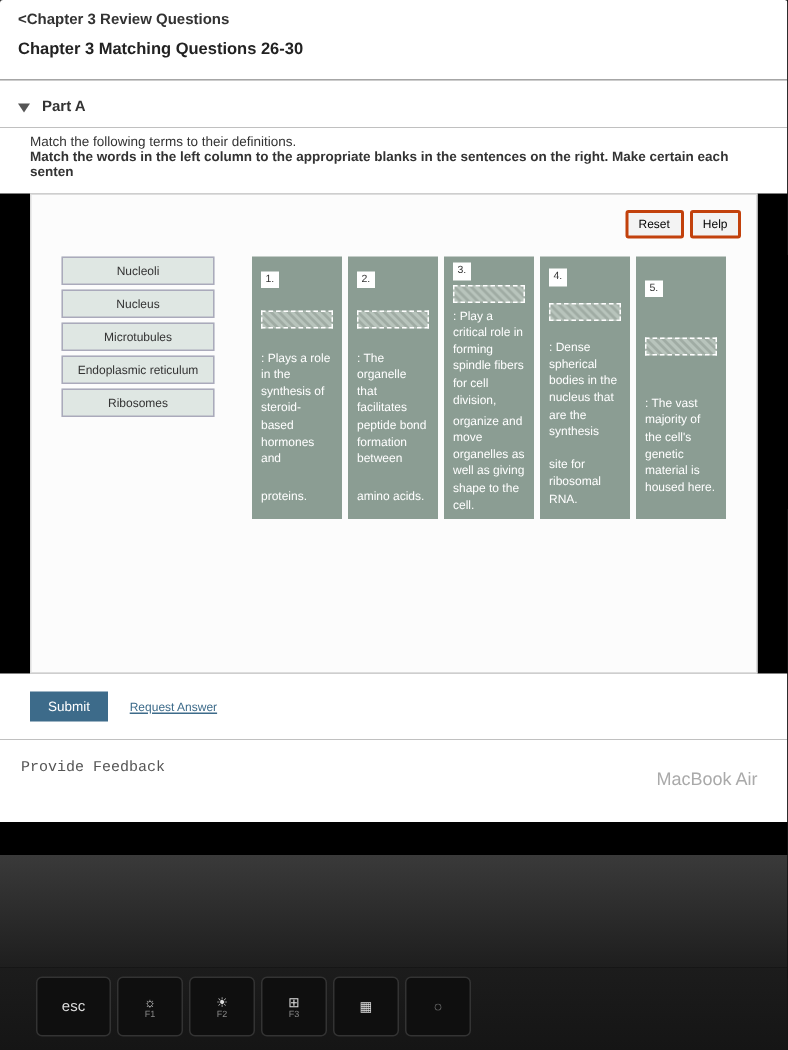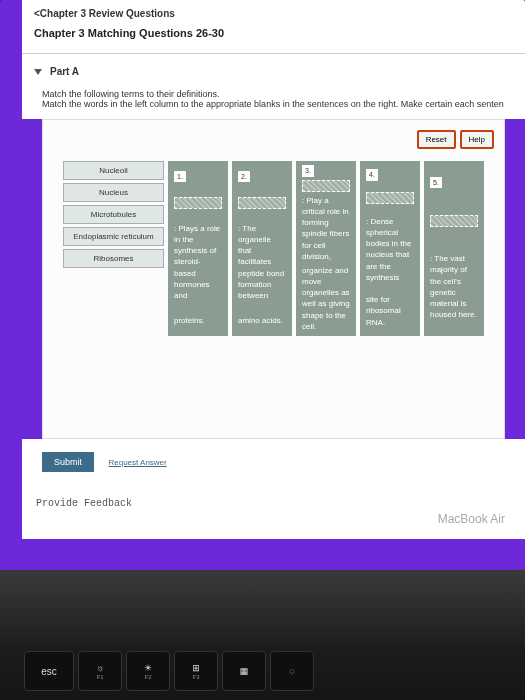--- a/index.html
+++ b/index.html
@@ -5,27 +5,26 @@
     * { margin: 0; padding: 0; box-sizing: border-box; }
     body {
       width: 525px;
       height: 700px;
       font-family: Arial, sans-serif;
       background: #2a2a2a;
       overflow: hidden;
       position: relative;
     }
     .screen {
-      background: #6d28d9;
+      background: #000000;
       width: 525px;
       height: 654px;
       position: relative;
       border-radius: 2px;
       overflow: hidden;
-      padding-left: 22px;
     }
     .header {
       padding: 8px 12px;
       background: #fff;
     }
     .breadcrumb {
       font-size: 10px;
       font-weight: bold;
       color: #333;
       margin-bottom: 8px;
@@ -55,21 +54,21 @@
       font-size: 10px;
       font-weight: bold;
       color: #333;
     }
     .instructions {
       padding: 4px 20px 10px;
       font-size: 9px;
       color: #333;
       background: #fff;
     }
-    .instructions .bold { font-weight: normal; }
+    .instructions .bold { font-weight: bold; }
     .work-area {
       margin: 0 20px;
       background: #fcfcfc;
       border: 1px solid #ddd;
       padding: 10px;
       height: 320px;
       position: relative;
     }
     .top-buttons {
       display: flex;
@@ -81,21 +80,21 @@
       font-size: 8px;
       padding: 3px 7px;
       background: #f3f3f3;
       border: 2px solid #c2410c;
       border-radius: 2px;
       cursor: pointer;
       text-align: right;
     }
     .matching-grid {
       display: flex;
-      gap: 4px;
+      gap: 25px;
       padding: 0 10px;
     }
     .terms-col {
       display: flex;
       flex-direction: column;
       gap: 3px;
       width: 108px;
     }
     .term-chip {
       background: #dfe7e3;

